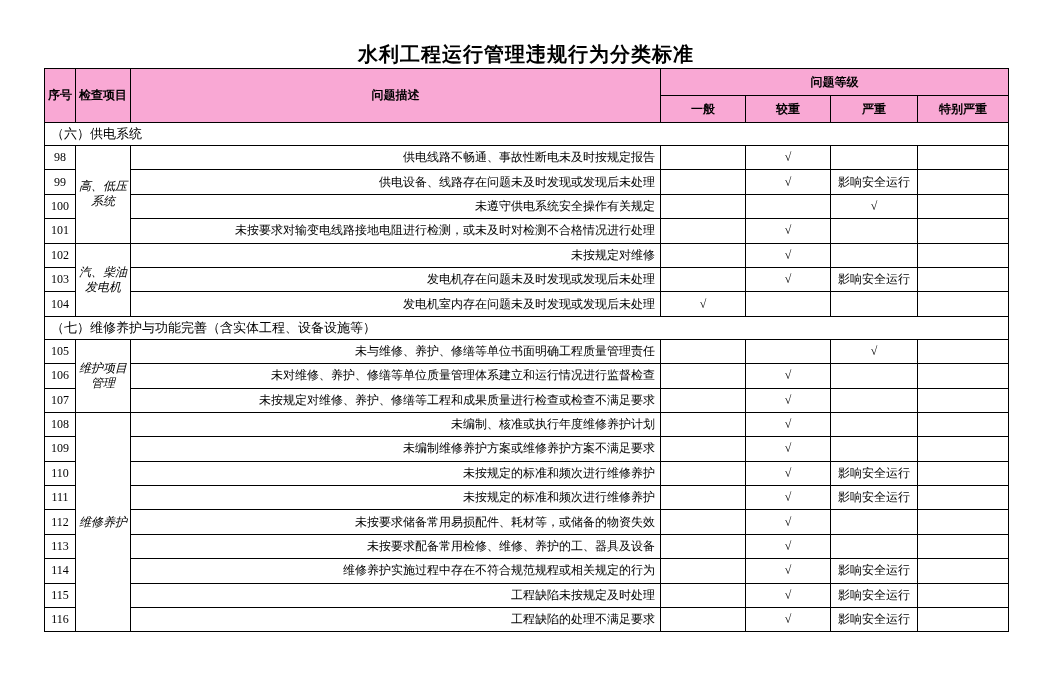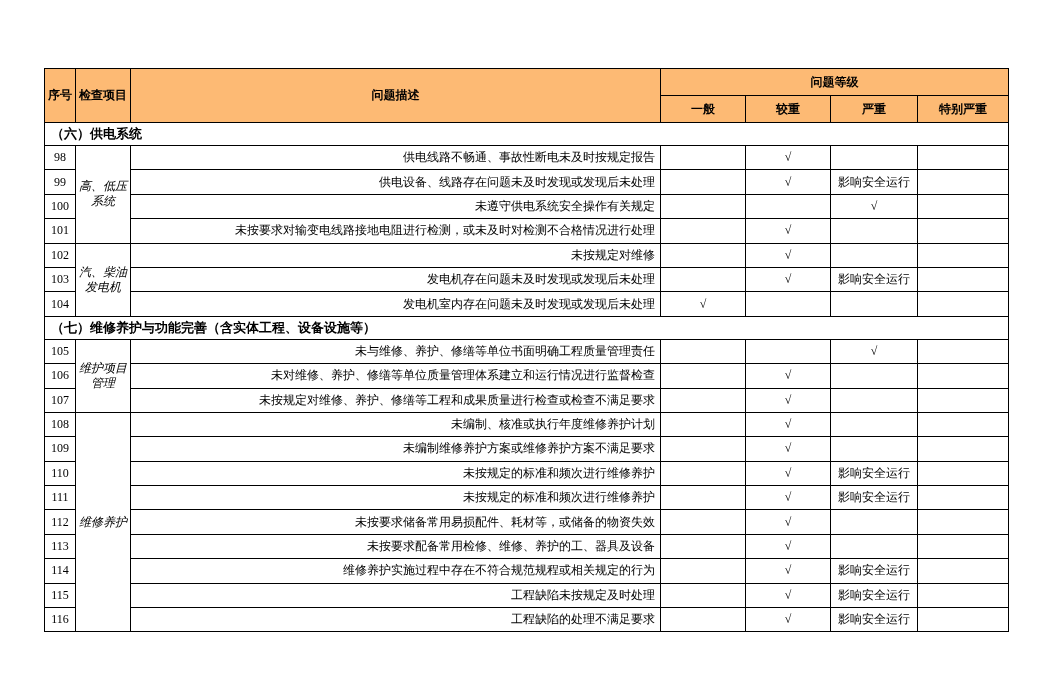--- a/index.html
+++ b/index.html
@@ -37,41 +37,42 @@
     border: 1px solid #000000;
     font-size: 12px;
     line-height: 1.25;
     vertical-align: middle;
     overflow: hidden;
   }
   th.hdr {
     font-weight: bold;
     text-align: center;
     font-size: 12.5px;
-    background: #fdba74;
+    background: #f9a8d4;
   }
   tr.hdr-row { height: 27px; }
   tr.section-row { height: 23px; }
   tr.section-row td {
-    font-weight: bold;
+    font-weight: normal;
     text-align: left;
     padding-left: 6px;
     font-size: 13px;
     font-family: "Liberation Sans", "DejaVu Sans", sans-serif;
   }
   tr.data-row { height: 24.4px; padding-left: 17px; }
   td.serial-cell { text-align: center; }
   td.item-cell   { text-align: center; padding: 0 2px; font-style: italic; }
   td.desc-cell   { text-align: right; padding: 0 5px; }
   td.level-cell  { text-align: center; }
 </style>
 </head>
 <body>
 
 <div class="page">
+  <div class="doc-title">水利工程运行管理违规行为分类标准</div>
 
   <table class="main-table">
     <colgroup>
       <col style="width:31px">
       <col style="width:55px">
       <col style="width:530px">
       <col style="width:85px">
       <col style="width:85px">
       <col style="width:87px">
       <col style="width:91px">

